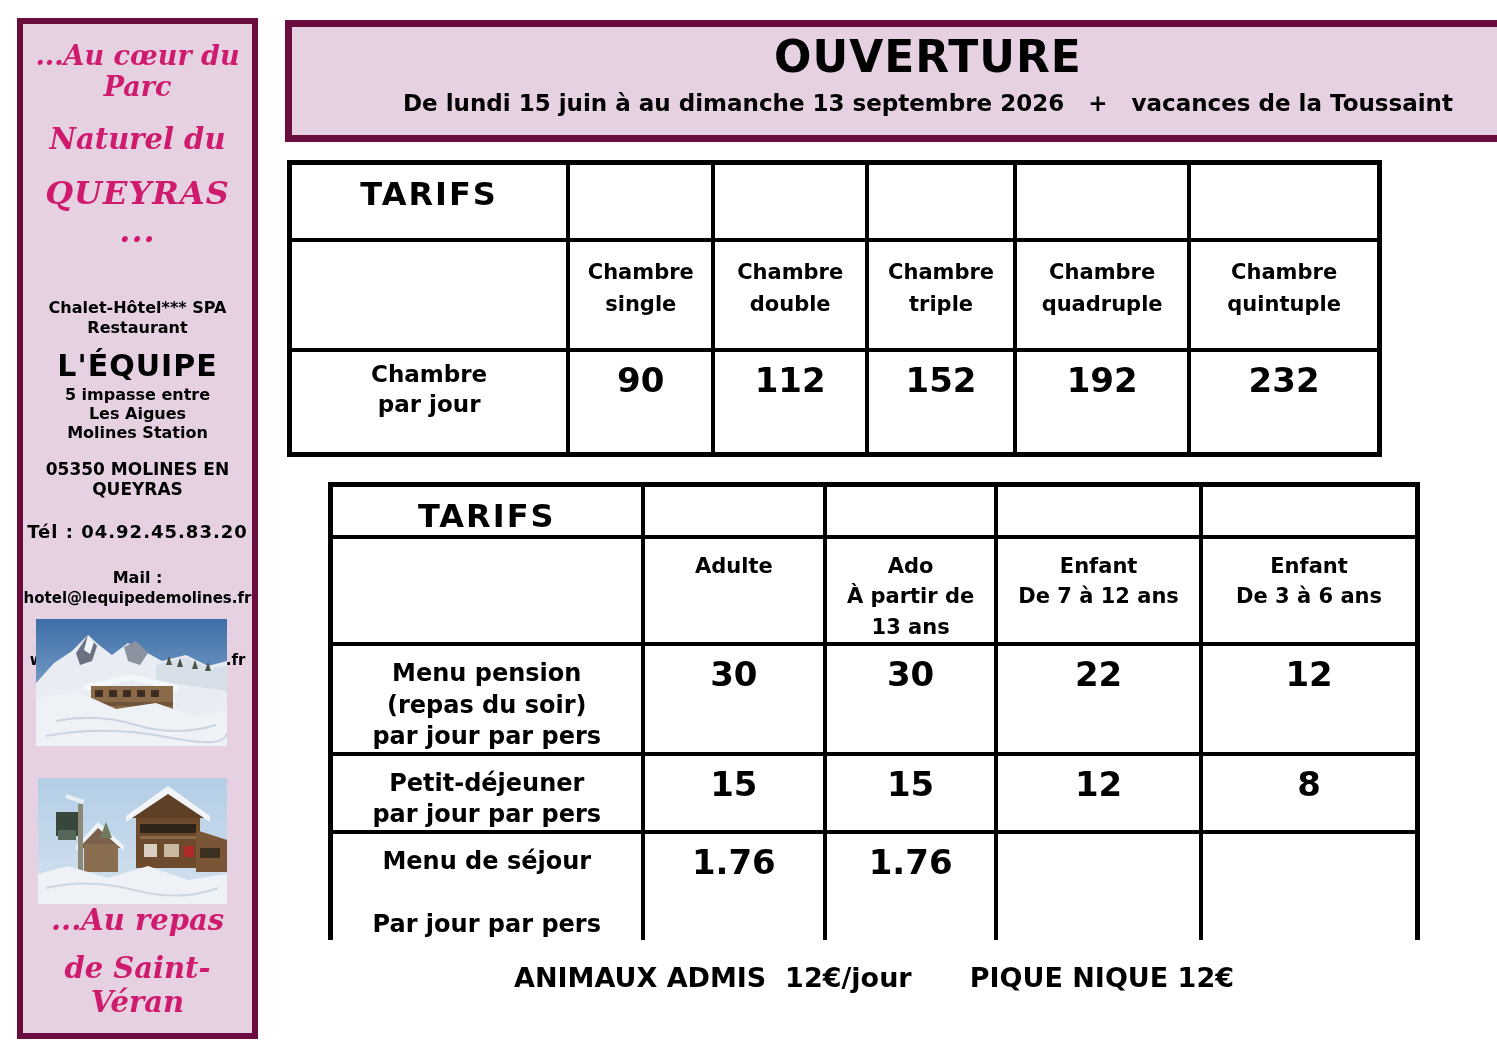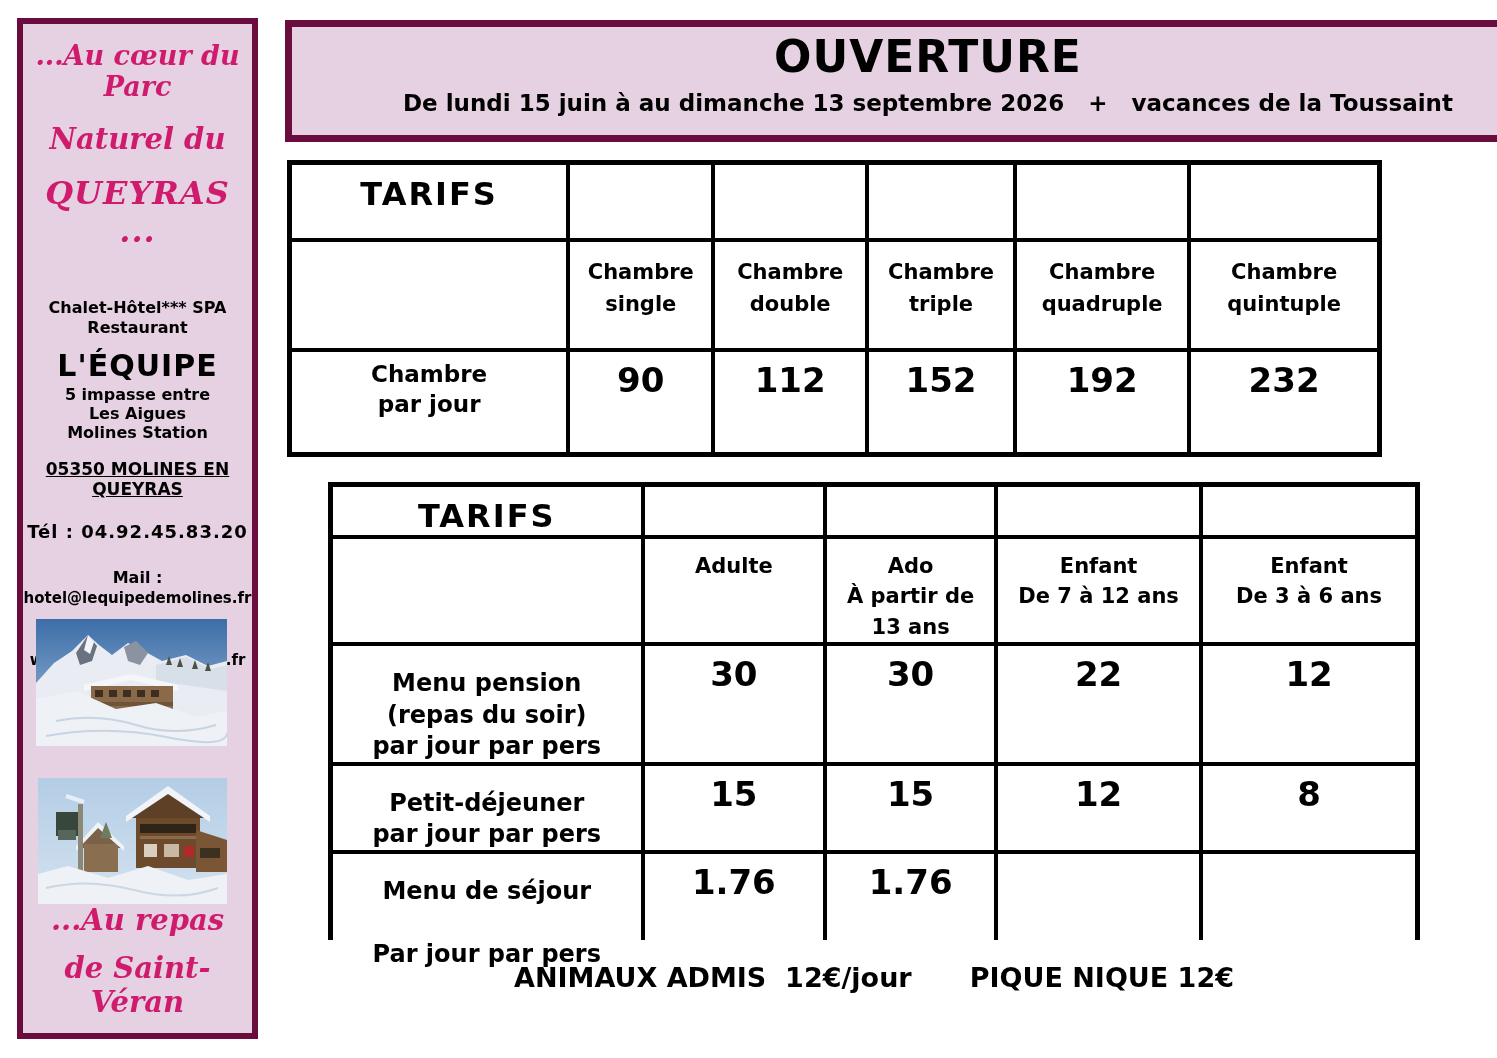--- a/index.html
+++ b/index.html
@@ -17,21 +17,21 @@
   .script {
     font-family:"DejaVu Serif", serif; font-style:italic; font-weight:bold;
     color:#cf1b6e;
   }
   .script.l1 { font-size:27px; margin-top:16px; }
   .script.l2 { font-size:29px; margin-top:20px; }
   .script.l3 { font-size:32px; margin-top:18px; letter-spacing:1px; }
   .hotel-type { margin-top:48px; font-size:16px; line-height:1.25; }
   .hotel-name { margin-top:10px; font-size:30px; letter-spacing:1px; }
   .addr { font-size:16px; line-height:1.2; margin-top:2px; }
-  .city { margin-top:16px; font-size:17px; line-height:1.2;text-decoration:underline; }
+  .city { margin-top:16px; font-size:17px; line-height:1.2; }
   .phone { margin-top:22px; font-size:18px; letter-spacing:1px; }
   .mail-block { margin-top:26px; font-size:16px; line-height:1.3; }
   .mail-value { font-size:15px; }
   .site-block { margin-top:22px; font-size:16px; line-height:1.3; }
   .site-value { font-size:15px; }
   .photo { position:absolute; left:13px; display:block; }
   .photo svg { display:block; }
   .photo.p1 { top:595px; }
   .photo.p2 { top:754px; left:15px; }
   .tagline-bottom { position:absolute; bottom:6px; left:0; width:100%; }
@@ -61,21 +61,21 @@
     left:328px; top:482px; width:1092px; height:458px;
     grid-template-columns:315fr 183fr 171fr 206fr 217fr;
     grid-template-rows:78fr 115fr 107fr 73fr 85fr;
   }
   .cell { background:#fff; text-align:center; box-sizing:border-box; }
   .cell.pre { white-space:pre-line; }
   .tarifs-cell { font-size:32px; padding-top:10px; letter-spacing:2px; }
   .colhead { font-size:21px; padding-top:14px; line-height:1.55; }
   .colhead2 { font-size:21px; padding-top:12px; line-height:1.45; }
   .rowlabel { font-size:23px; padding-top:8px; line-height:1.3; }
-  .rowlabel2 { font-size:24px; padding-top:22px; line-height:1.3; }
+  .rowlabel2 { font-size:24px; padding-top:12px; line-height:1.3; }
   .val { font-size:34px; padding-top:8px; }
 
   
   .footer {
     position:absolute; left:328px; top:962px; width:1092px;
     display:flex; justify-content:center; gap:58px;
     font-size:27px; white-space:pre-wrap;
   }
 </style>
 </head>

